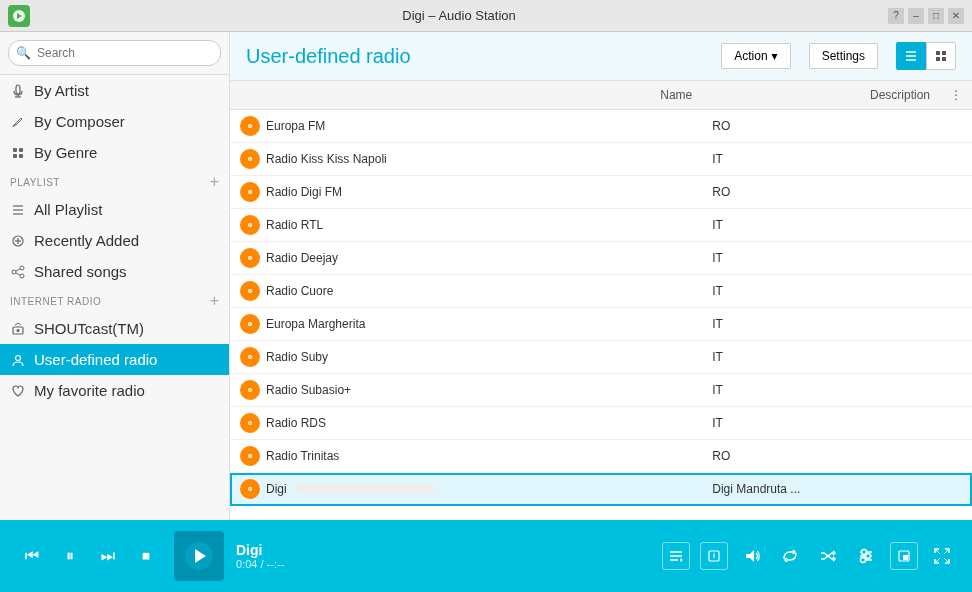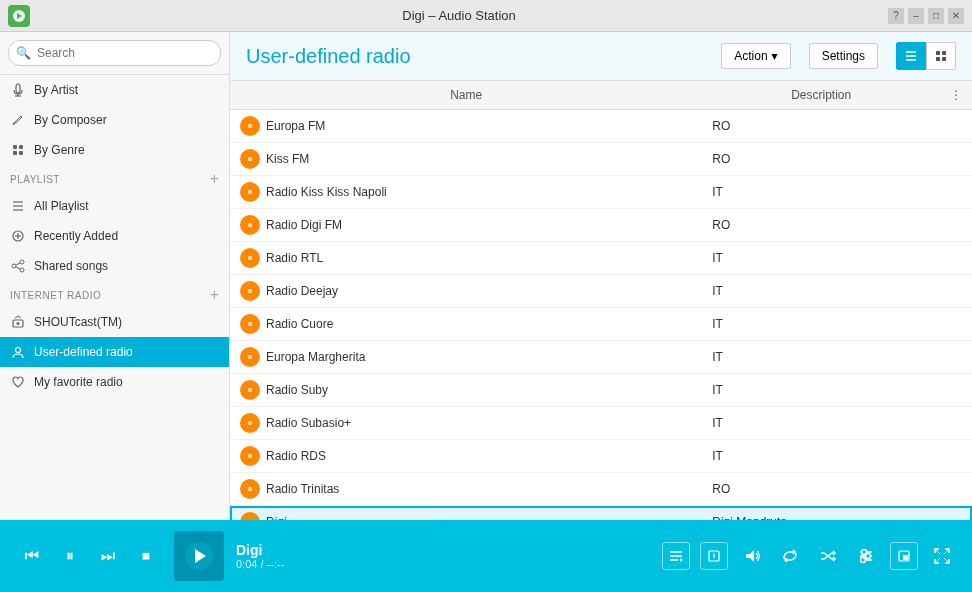--- a/index.html
+++ b/index.html
@@ -87,21 +87,21 @@
       font-size: 12px;
       color: #333;
       cursor: pointer;
       gap: 8px;
     }
     .sidebar-item.active {
       background: #00b0d8;
       color: white;
     }
     .sidebar-item .item-icon { width: 16px; height: 16px; display: flex; align-items: center; justify-content: center; flex-shrink: 0; }
-    .sidebar-item .item-label { font-size: 12px; }
+    .sidebar-item .item-label { font-size: 15px; }
 
     
     .content {
       flex: 1;
       display: flex;
       flex-direction: column;
       background: #fff;
       overflow: hidden;
     }
     .content-header {
@@ -146,21 +146,21 @@
       overflow-y: auto;
     }
     table {
       width: 100%;
       border-collapse: collapse;
       font-size: 12px;
     }
     thead th {
       background: #f5f5f5;
       padding: 7px 10px;
-      text-align: center;
+      text-align: right;
       font-weight: normal;
       color: #555;
       border-bottom: 1px solid #ddd;
       position: sticky; top: 0; z-index: 1;
     }
     thead th:last-child { width: 20px; }
     tbody tr { border-bottom: 1px solid #f0f0f0; }
     tbody tr.selected { background: #e0f5fc; outline: 2px solid #00b0d8; outline-offset: -2px; }
     tbody td { padding: 6px 10px; color: #333; vertical-align: middle; }
     .radio-icon {
@@ -430,37 +430,20 @@
             <tr>
               <td>
     <div class="station-cell">
       <span class="radio-icon">
         <svg width="12" height="12" viewBox="0 0 12 12" fill="none">
           <circle cx="6" cy="6" r="5" fill="#ff8800"></circle>
           <circle cx="6" cy="6" r="2" fill="white"></circle>
           <circle cx="6" cy="6" r="0.8" fill="#ff8800"></circle>
         </svg>
       </span>
-      <span>Kiss FM</span>
-
-    </div>
-              </td>
-              <td>RO</td>
-              <td></td>
-            </tr>
-            <tr>
-              <td>
-    <div class="station-cell">
-      <span class="radio-icon">
-        <svg width="12" height="12" viewBox="0 0 12 12" fill="none">
-          <circle cx="6" cy="6" r="5" fill="#ff8800"></circle>
-          <circle cx="6" cy="6" r="2" fill="white"></circle>
-          <circle cx="6" cy="6" r="0.8" fill="#ff8800"></circle>
-        </svg>
-      </span>
       <span>Radio Kiss Kiss Napoli</span>
 
     </div>
               </td>
               <td>IT</td>
               <td></td>
             </tr>
             <tr>
               <td>
     <div class="station-cell">

